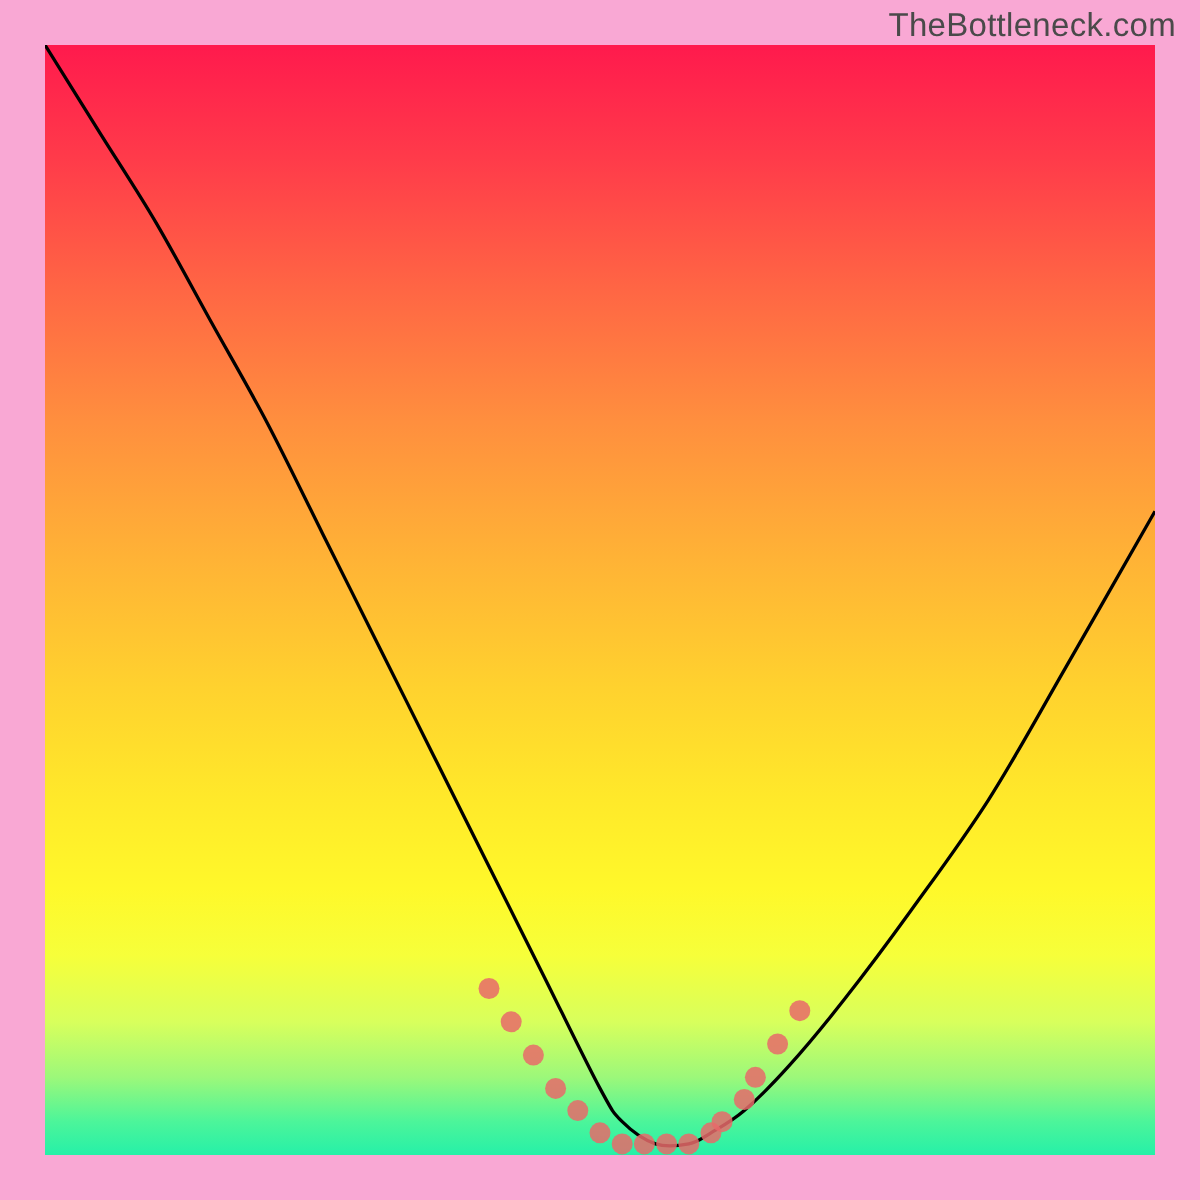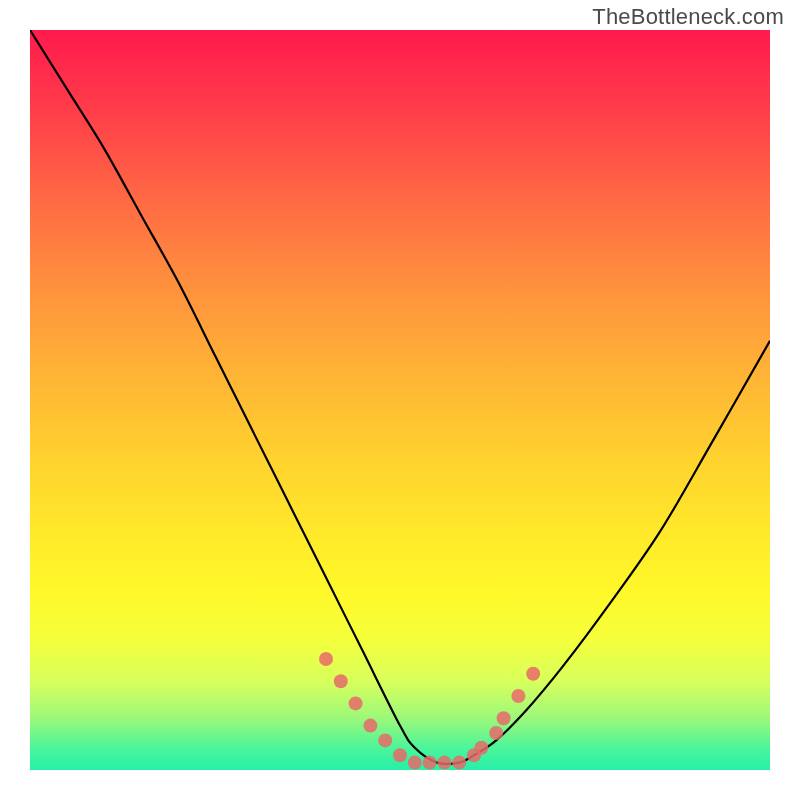--- a/index.html
+++ b/index.html
@@ -9,21 +9,21 @@
     height: 800px;
     background: #000;
     overflow: hidden;
   }
   .frame {
     position: absolute;
     left: 0;
     top: 0;
     width: 800px;
     height: 800px;
-    background: #ffffff;
+    background: #f9a8d4;
   }
   .plot-area {
     position: absolute;
     left: 30px;
     top: 30px;
     width: 740px;
     height: 740px;
     overflow: hidden;
   }
   .gradient {

